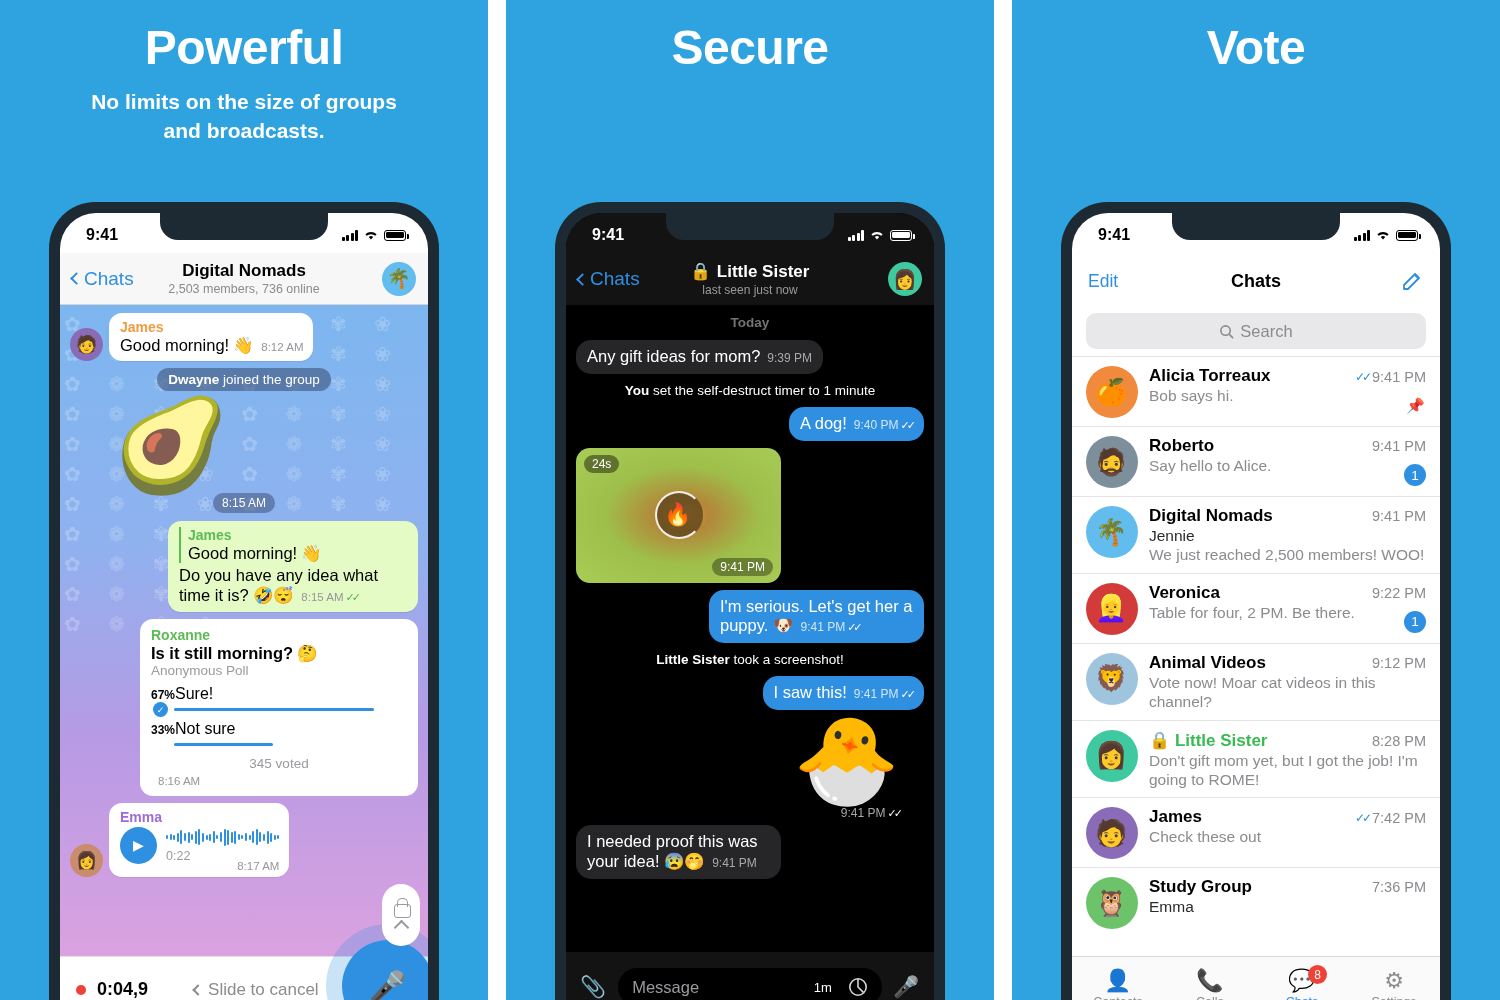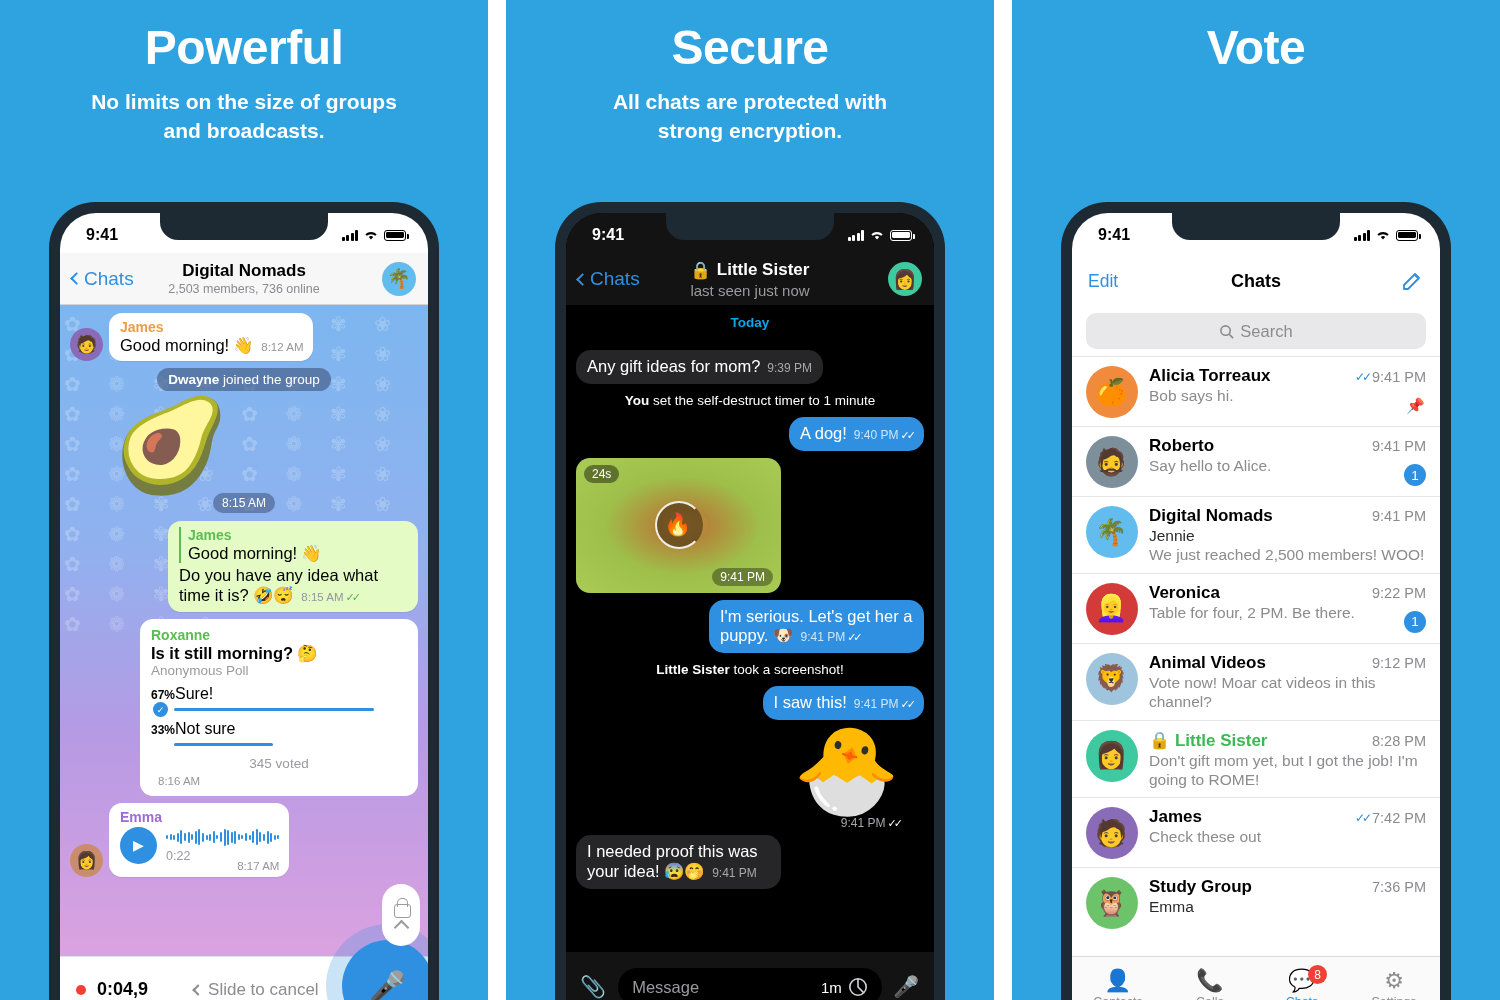--- a/index.html
+++ b/index.html
@@ -120,24 +120,24 @@
   .micbtn { position:absolute; right:-6px; bottom:-10px; width:92px; height:92px;
     border-radius:50%; background:#2f8fe0; display:flex; align-items:center;
     justify-content:center; color:#fff; font-size:30px; box-shadow:0 0 0 16px rgba(47,143,224,.25); }
 
   
   .d-screen { background:#000; color:#fff; }
   .d-nav { height:52px; background:#131313; display:flex; align-items:center;
     padding:0 12px; position:relative; }
   .d-title { font-size:17px; font-weight:bold; color:#fff; display:flex;
     align-items:center; justify-content:center; gap:5px; }
-  .d-sub { font-size:15px; color:#9a9aa0; margin-top:1px; }
+  .d-sub { font-size:12px; color:#9a9aa0; margin-top:1px; }
   .d-body { position:absolute; top:92px; bottom:70px; left:0; right:0;
     background:#000; padding:8px 10px; }
-  .d-day { text-align:center; font-size:13.5px; font-weight:bold; color:#0ea5e9; margin:2px 0 20px; }
+  .d-day { text-align:center; font-size:13.5px; font-weight:bold; color:#737373; margin:2px 0 10px; }
   .d-bub { background:#262628; border-radius:15px; padding:7px 11px; max-width:250px;
     font-size:16.5px; line-height:1.2; color:#fff; }
   .d-bub.out { background:#2f8fe0; }
   .d-time { font-size:12px; color:#a8a8ad; margin-left:7px; }
   .d-time.out { color:#cfe6f8; }
   .d-tick { color:#fff; font-size:11px; margin-left:2px; letter-spacing:-3px; }
   .d-svc { text-align:center; font-size:13.5px; color:#fff; margin:9px 0; }
   .d-svc b { font-weight:bold; }
   .d-photo { width:205px; height:135px; border-radius:14px; position:relative;
     background:radial-gradient(ellipse at 52% 50%,#c9953f 0%,#b3873a 18%,#9ec04a 52%,#a9cc57 100%);
@@ -148,21 +148,21 @@
     width:48px; height:48px; border-radius:50%; background:rgba(70,48,20,.62);
     border:2px solid rgba(255,255,255,.9); border-right-color:transparent;
     display:flex; align-items:center; justify-content:center; font-size:22px; }
   .d-ptime { position:absolute; right:8px; bottom:7px; background:rgba(0,0,0,.35);
     color:#fff; font-size:12px; padding:2px 8px; border-radius:10px; }
   .d-sticker { font-size:86px; line-height:1; text-align:right; }
   .d-input { position:absolute; left:0; right:0; bottom:0; height:70px; background:#131313;
     display:flex; align-items:center; padding:0 14px; gap:12px; }
   .d-field { flex:1; height:38px; background:#000; border-radius:19px; display:flex;
     align-items:center; padding:0 14px; color:#9a9aa0; font-size:16.5px; }
-  .d-1m { color:#fff; font-size:15px; margin-left:auto; margin-right:6px; }
+  .d-1m { color:#fff; font-size:13px; margin-left:auto; margin-right:16px; }
   .d-ico { color:#d4d4d8; font-size:21px; }
 
   
   .l-nav { height:56px; background:#fff; display:flex; align-items:center;
     padding:0 16px; position:relative; }
   .l-edit { color:#2f8fe0; font-size:17.5px; }
   .l-title { position:absolute; left:0; right:0; text-align:center; font-size:18px;
     font-weight:bold; pointer-events:none; }
   .l-compose { margin-left:auto; color:#2f8fe0; font-size:22px; }
   .l-searchwrap { padding:4px 14px 9px; background:#fff; }
@@ -371,21 +371,20 @@
           </div>
           <div class="micbtn">🎤</div>
         </div>
 
       </div>
     </div>
   </div>
 
   <div class="panel">
     <div class="headline">Secure</div>
-    <div class="subline">All chats are protected with strong encryption.</div>
 
     <div class="phone">
       <div class="screen d-screen">
         <div class="notch"></div>
 
         <div class="statusbar" style="background:#131313;color:#fff">
           <div class="st-time">9:41</div>
           <div class="st-icons">
             <div class="bars">
                 <i></i>

